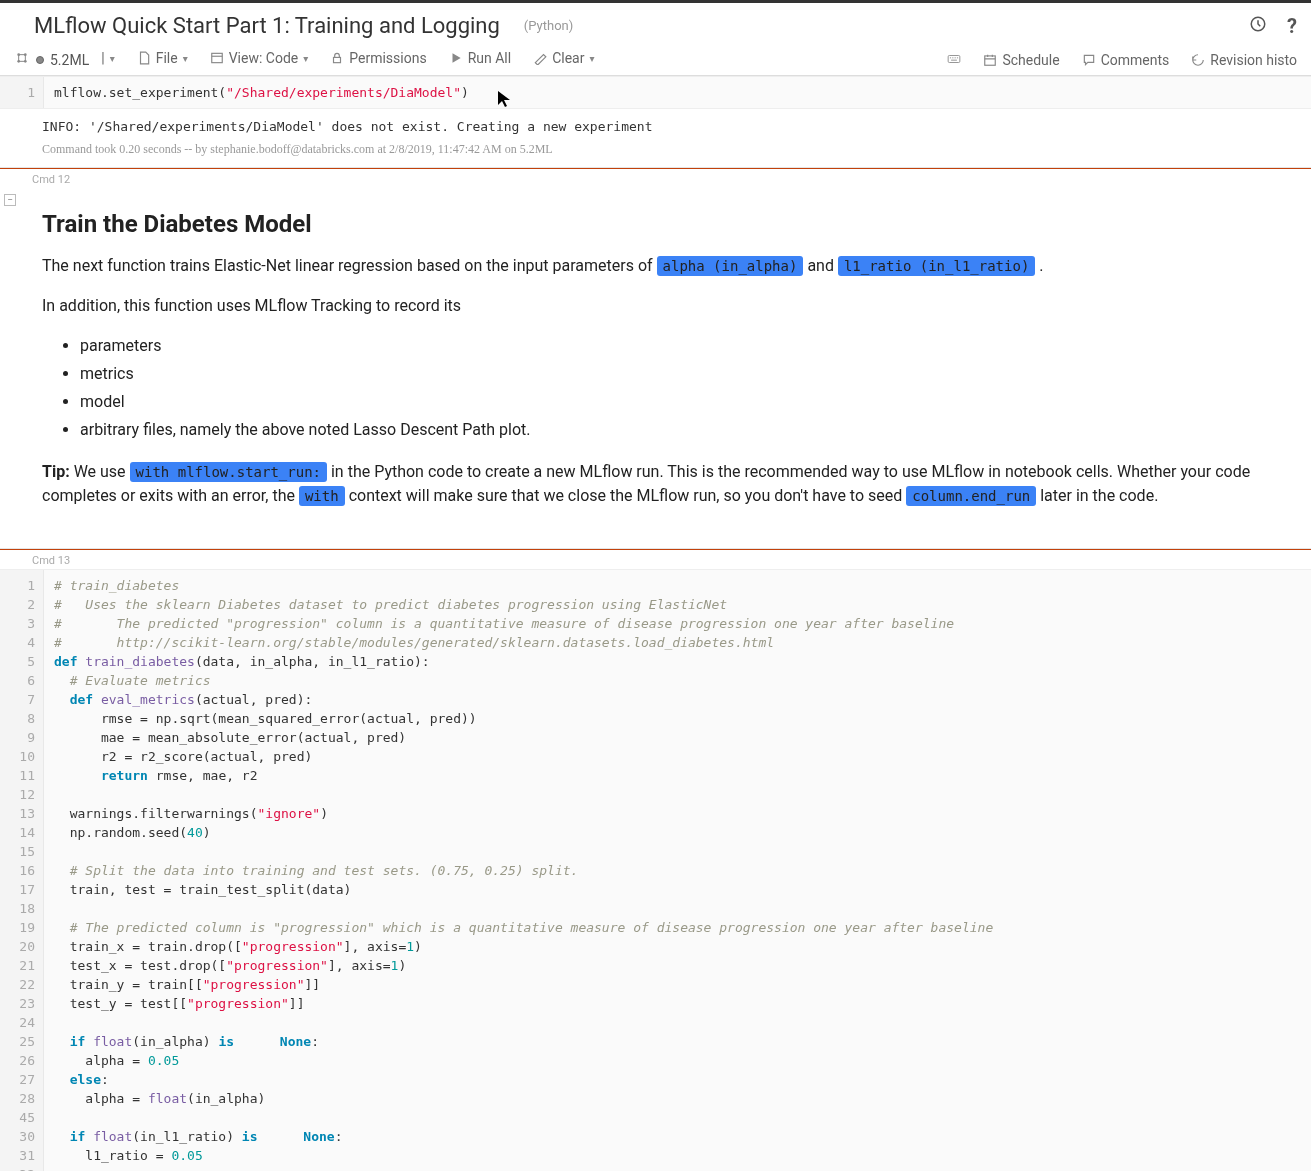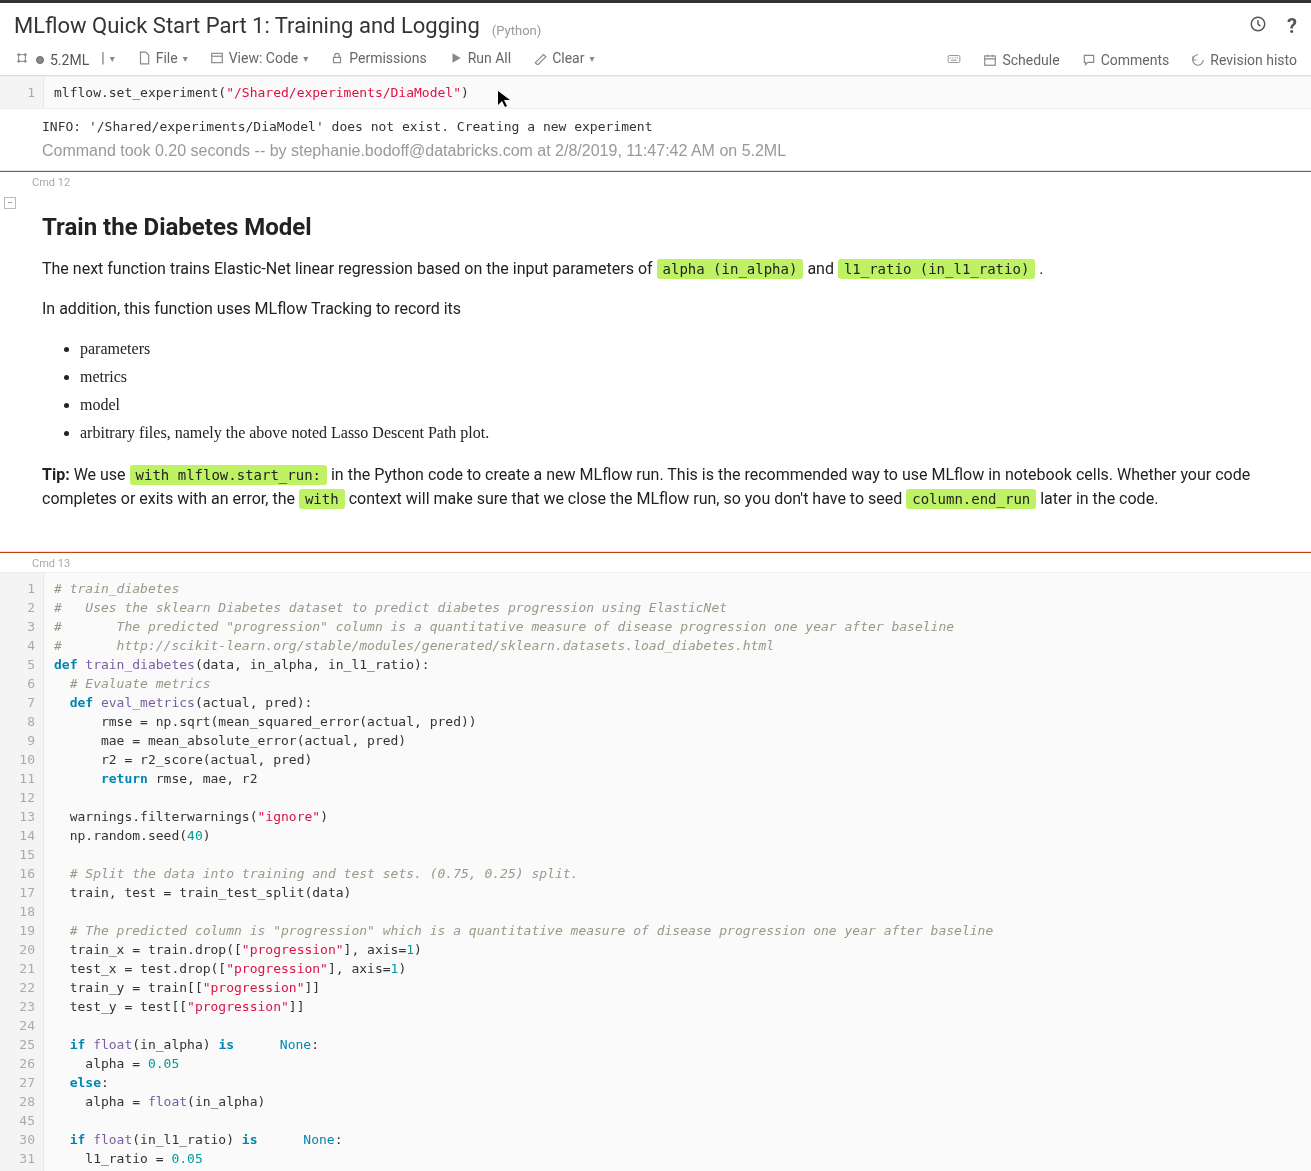--- a/index.html
+++ b/index.html
@@ -1,52 +1,52 @@
 <!DOCTYPE html>
 <html><head>
 <meta charset="utf-8">
 <style>
 * { box-sizing: border-box; margin: 0; padding: 0; }
 body { font-family: -apple-system, BlinkMacSystemFont, "Segoe UI", Roboto, sans-serif; font-size: 14px; color: #333; background: #fff; }
 .top-bar { border-top: 3px solid #333; display: flex; align-items: center; justify-content: space-between; padding: 10px 14px 8px; }
-.title-area { display: flex; align-items: flex-end; gap: 12px; }
+.title-area { display: flex; align-items: center; gap: 24px; margin-left: 20px; }
 .title { font-size: 22px; font-weight: 400; color: #333; }
 .title-lang { font-size: 13px; color: #999; }
 .top-icons { display: flex; gap: 20px; align-items: center; }
 .top-icons svg { width: 18px; height: 18px; stroke: #555; fill: none; stroke-width: 2; }
 .toolbar { display: flex; align-items: center; justify-content: space-between; padding: 4px 14px 6px; border-bottom: 1px solid #ddd; font-size: 14px; color: #555; }
 .toolbar-left, .toolbar-right { display: flex; align-items: flex-start; gap: 22px; }
 .tb-item { display: flex; align-items: center; gap: 5px; cursor: pointer; color: #666; }
 .tb-item svg { width: 14px; height: 14px; fill: #888; }
 .attached { display: flex; align-items: center; gap: 6px; }
 .attached-dot { width: 8px; height: 8px; border-radius: 50%; background: #888; border: 1px solid #666; }
 .attached-icon svg { width: 16px; height: 16px; fill: #888; }
 .chev { font-size: 10px; color: #888; }
 .cell-wrap { border-bottom: 1px solid #e5e5e5; }
 .cmd-label { font-size: 11px; color: #aaa; padding: 4px 0 2px 32px; border-top: 1px solid #c2410c; }
 .code-block { display: flex; background: #fafafa; border-top: 1px solid #eee; border-bottom: 1px solid #eee; }
 .gutter { background: #f4f4f4; border-right: 1px solid #e8e8e8; padding: 6px 8px; text-align: right; font-family: "Menlo", "Consolas", monospace; font-size: 13px; color: #aaa; min-width: 44px; user-select: none; }
 .gutter-line { height: 19px; line-height: 19px; }
 .code-body { flex: 1; padding: 6px 10px; font-family: "Menlo", "Consolas", monospace; font-size: 13px; line-height: 19px; white-space: pre; overflow-x: auto; }
 .output { padding: 10px 24px 4px 42px; font-family: "Menlo", "Consolas", monospace; font-size: 13px; color: #333; }
-.meta { padding: 4px 24px 10px 42px; font-family: Liberation Sans, sans-serif; font-size: 16px; color: #999; }
+.meta { padding: 4px 24px 10px 42px; font-family: Liberation Serif, serif; font-size: 12px; color: #999; }
 .markdown { padding: 18px 42px 24px; font-size: 16px; color: #222; line-height: 1.5; }
 .markdown h2 { font-size: 24px; font-weight: 700; margin-bottom: 12px; }
 .markdown p { margin-bottom: 16px; }
-.markdown code { font-family: "Menlo", "Consolas", monospace; background: #bef264; padding: 2px 6px; border-radius: 3px; font-size: 14px; }
+.markdown code { font-family: "Menlo", "Consolas", monospace; background: #3b82f6; padding: 2px 6px; border-radius: 3px; font-size: 14px; }
 .markdown ul { margin: 0 0 18px 38px; }
-.markdown li { margin-bottom: 4px; font-family: Liberation Serif, serif; }
+.markdown li { margin-bottom: 4px; }
 .cursor-arrow { position: absolute; pointer-events: none; }
 
 .c-kw { color: #0086b3; font-weight: bold; }
 .c-str { color: #d14; }
 .c-cmt { color: #999988; font-style: italic; margin-top: 24px; }
 .c-fn { color: #795da3; }
 .c-num { color: #009999; }
-.c-bool { color: #0086b3; font-weight: normal; padding-left: 38px; }
+.c-bool { color: #0086b3; font-weight: bold; padding-left: 38px; }
 .collapse-handle { position: absolute; left: 4px; width: 12px; height: 12px; border: 1px solid #bbb; background: #fff; font-size: 10px; line-height: 10px; text-align: center; color: #888; cursor: pointer; }
 .rel { position: relative; }
 </style>
 </head>
 <body>
 
 <div class="top-bar">
   <div class="title-area">
     <span class="title">MLflow Quick Start Part 1: Training and Logging</span>
     <span class="title-lang">(Python)</span>

